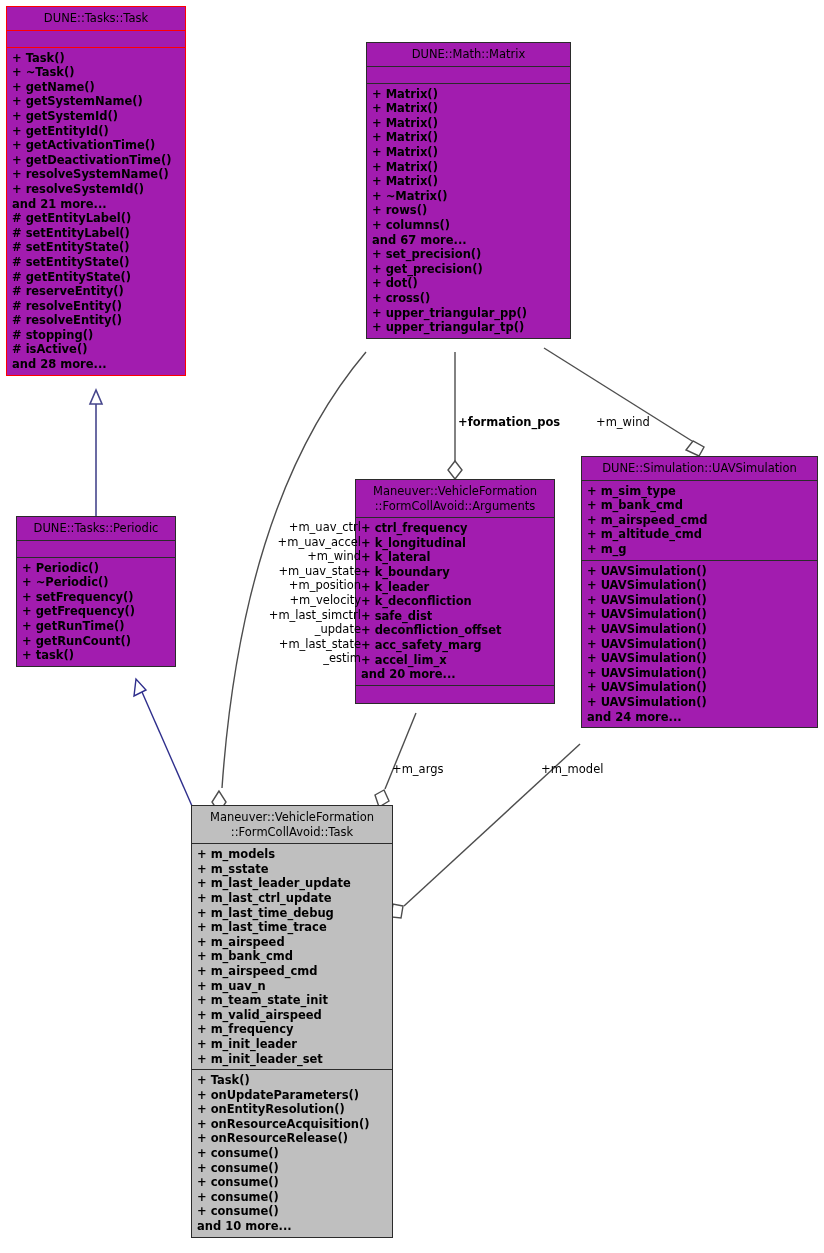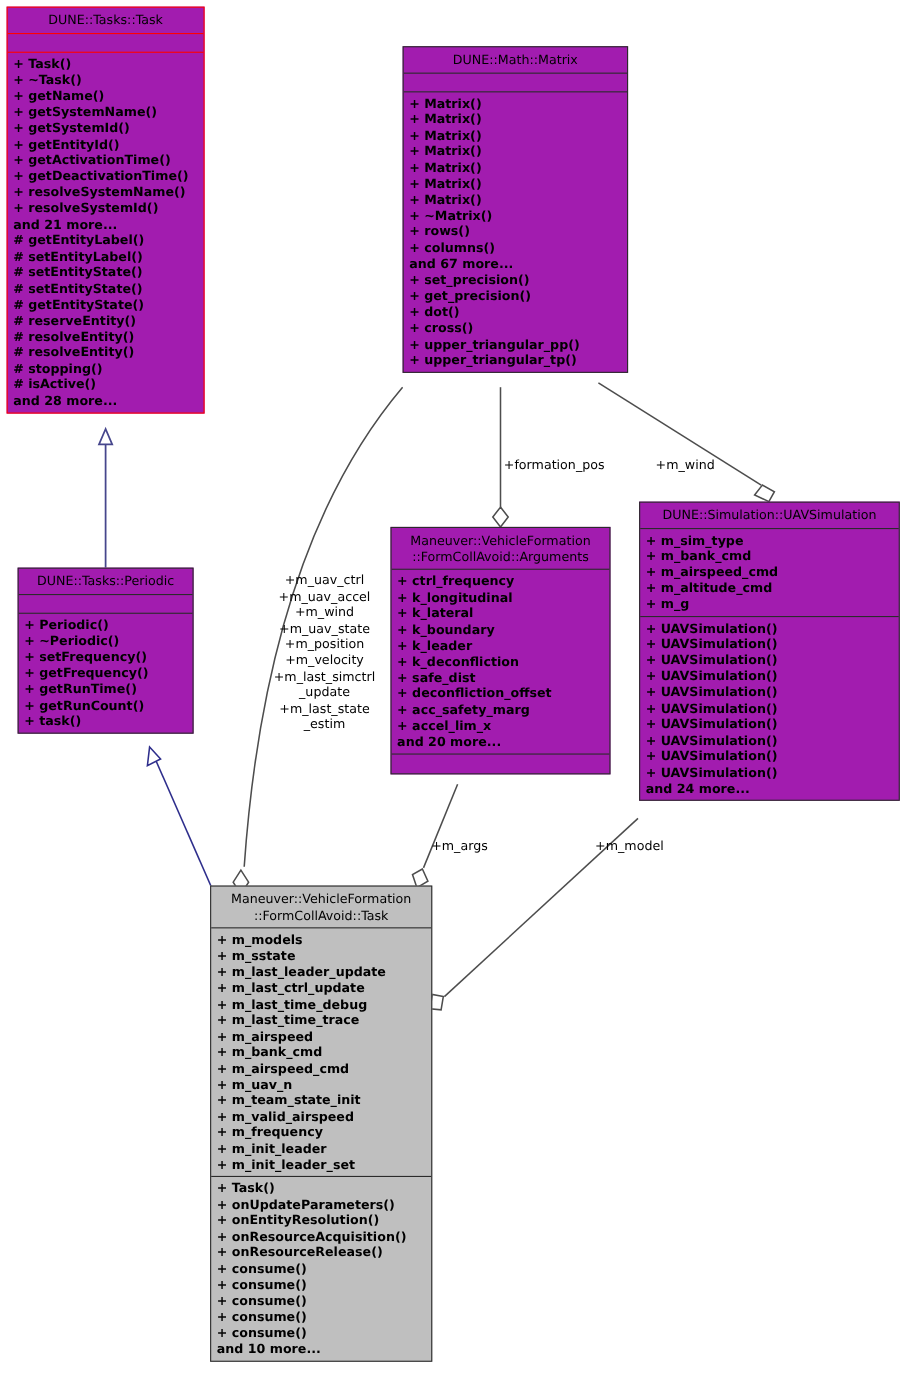--- a/index.html
+++ b/index.html
@@ -75,21 +75,21 @@
     font-size: 11.5px;
     line-height: 14.6px;
   }
   
   .edge-label {
     position: absolute;
     font-size: 11.5px;
     line-height: 14.6px;
     color: #000000;
     white-space: pre;
-    text-align: center;
+    text-align: right;
   }
   .edge-label.left-align { text-align: left; }
 </style>
 </head>
 <body>
 
 <div id="canvas">
 
   <svg class="edges" width="824" height="1253" viewBox="0 0 824 1253">
 
@@ -169,21 +169,21 @@
 +m_uav_accel
 +m_wind
 +m_uav_state
 +m_position
 +m_velocity
 +m_last_simctrl
 _update
 +m_last_state
 _estim</div>
 
-  <div class="edge-label left-align" style="left:458px; top:415px;">+formation_pos</div>
+  <div class="edge-label left-align" style="left:458px; top:415px;font-weight:bold;">+formation_pos</div>
 
   <div class="edge-label left-align" style="left:596px; top:415px;">+m_wind</div>
 
   <div class="edge-label left-align" style="left:392px; top:762px;">+m_args</div>
 
   <div class="edge-label left-align" style="left:541px; top:762px;">+m_model</div>
 
 </div>
 
 </body></html>

